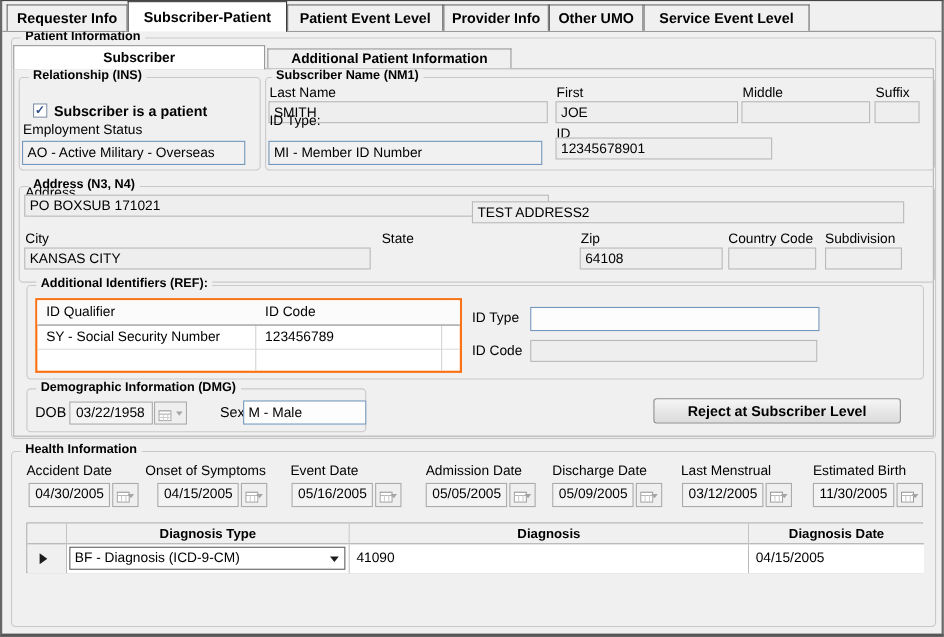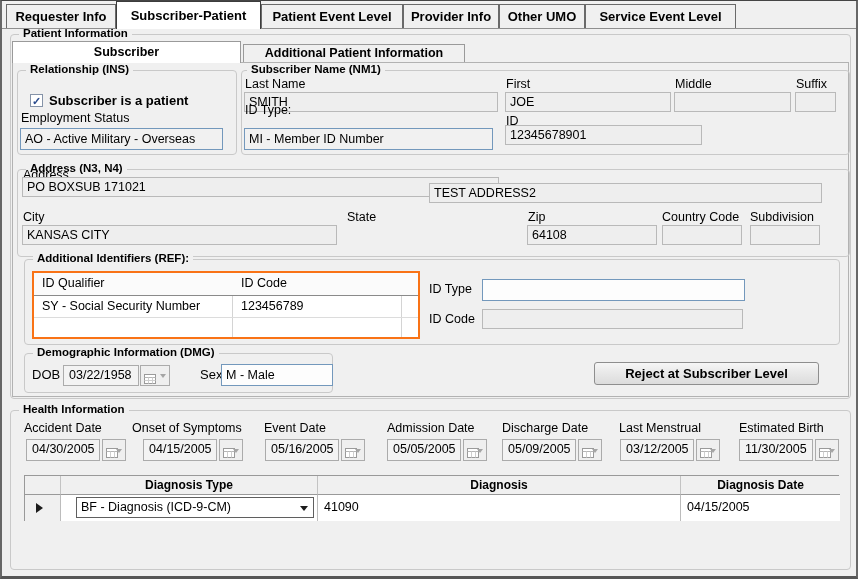--- a/index.html
+++ b/index.html
@@ -65,21 +65,21 @@
     position:absolute; border:1px solid #8e8e8e; border-radius:3px;
     background:linear-gradient(#f6f6f6,#e9e9e9 45%,#dcdcdc);
     font-size:13px; font-weight:bold; text-align:center; color:#000; z-index:2; cursor:default;
   }
   
   .dg { position:absolute; left:22px; top:474px; width:815px; height:46px; border:1px solid #999999; background:#ffffff; z-index:2; }
   .dg .h { position:absolute; top:0; height:19px; background:#f0f0f0; border-right:1px solid #c3c3c3; border-bottom:1px solid #999999; font-size:12px; font-weight:bold; text-align:center; line-height:18px; white-space:nowrap; overflow:hidden; }
   .dg .c { position:absolute; top:19px; height:26px; background:#ffffff; border-right:1px solid #bcbcbc; font-size:12.5px; line-height:25px; padding-left:6px; white-space:nowrap; overflow:hidden; }
   .dg .sel { background:#f0f0f0; }
   .dg .rowarrow { position:absolute; left:11px; top:8px; width:0; height:0; border-top:5px solid transparent; border-bottom:5px solid transparent; border-left:7px solid #1c1c1c; }
-  .dg-combo { position:absolute; left:2px; top:2px; right:3px; bottom:3px; border:1px solid #5f5f5f; background:#fff; font-size:12.5px; line-height:19px; padding-left:4px; white-space:nowrap; overflow:hidden;margin-left:13px; }
+  .dg-combo { position:absolute; left:2px; top:2px; right:3px; bottom:3px; border:1px solid #5f5f5f; background:#fff; font-size:12.5px; line-height:19px; padding-left:4px; white-space:nowrap; overflow:hidden; }
   .dg-combo .arr { position:absolute; right:5px; top:8px; width:0; height:0; border-left:4px solid transparent; border-right:4px solid transparent; border-top:5px solid #1c1c1c; }
 </style>
 </head>
 <body>
 
 <div class="window">
 
   <div class="tabline"></div>
   <div class="tab" style="left:4px;width:110px">Requester Info</div>
   <div class="tab active" style="left:114px;width:145px">Subscriber-Patient</div>

